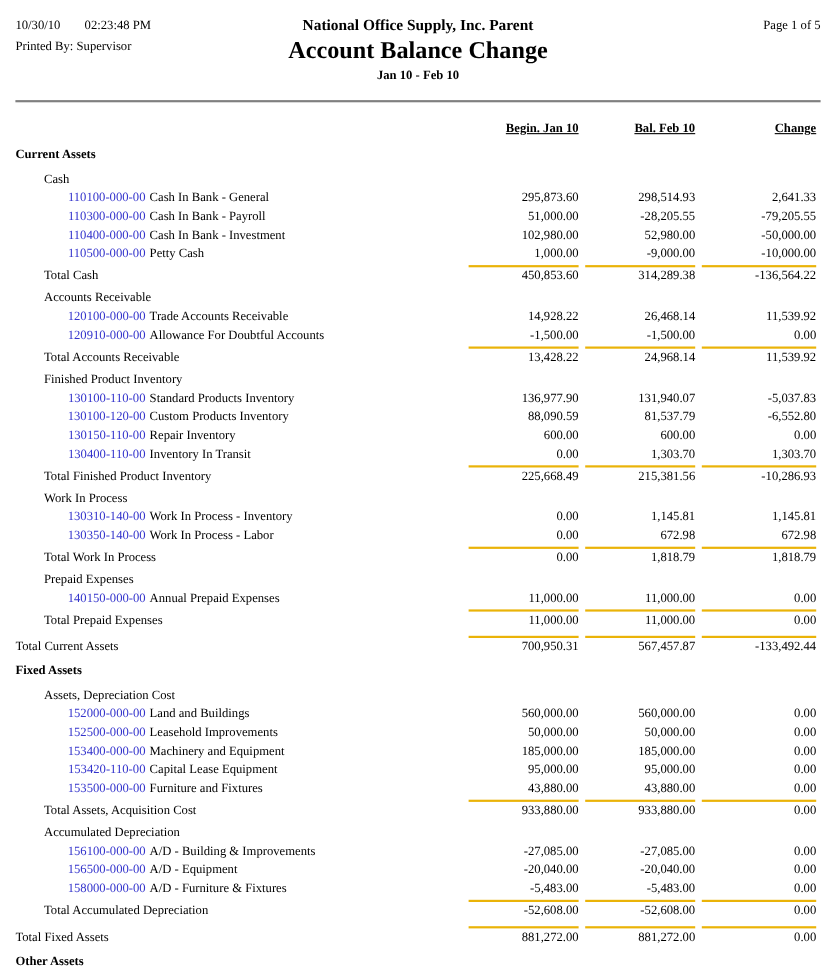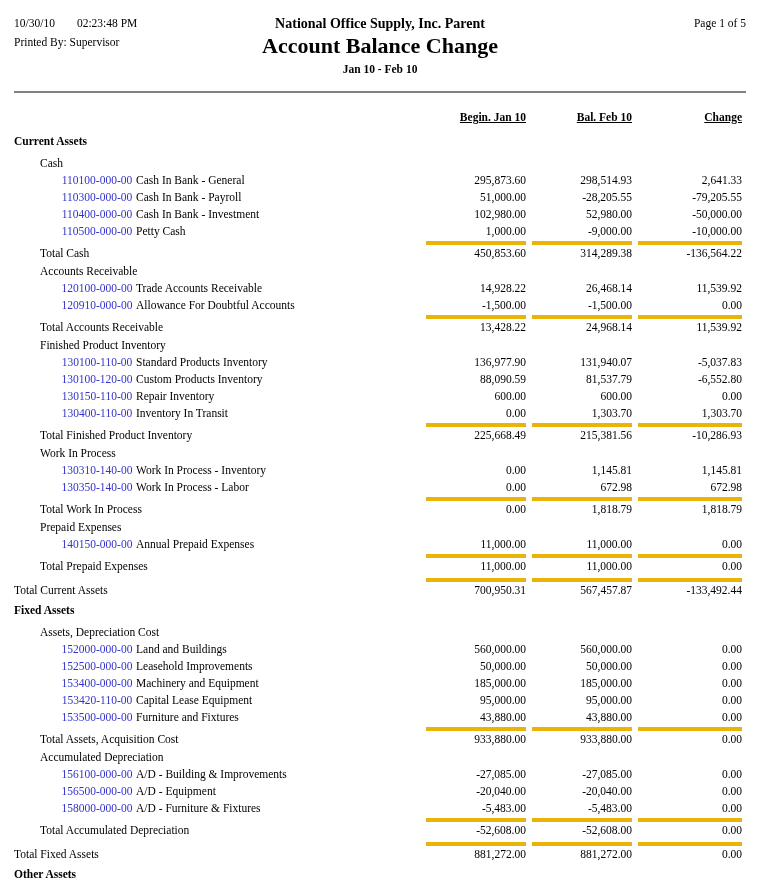--- a/index.html
+++ b/index.html
@@ -35,21 +35,21 @@
   .colhead { margin-top: 15px; margin-bottom: 3px; height: 18px; }
   .colhead .num { font-weight: bold; text-decoration: underline; }
 
   .row.section       { margin-top: 7px; font-weight: bold; }
   .row.subsection    { margin-top: 5px; }
   .row.subsection .label { padding-left: 26px; }
   .row.account .label { padding-left: 44px; display: flex; }
   .row.account .acct-no { width: 78px; flex: none; color: var(--link, #3333cc); cursor: pointer; text-align: center; }
   .row.subtotal      { margin-top: 1px; }
   .row.subtotal .label { padding-left: 26px; }
-  .row.subtotal .num, .row.grandtotal .num { border-top: 4px solid #eab308; }
+  .row.subtotal .num, .row.grandtotal .num { border-top: 2px solid #eab308; }
   .row.grandtotal    { margin-top: 7px; font-weight: normal; }
   .label { white-space: nowrap; overflow: hidden; }
 </style>
 </head>
 <body>
 
 <div class="page">
 
   <div class="hdr">
     <div class="hdr-left">

